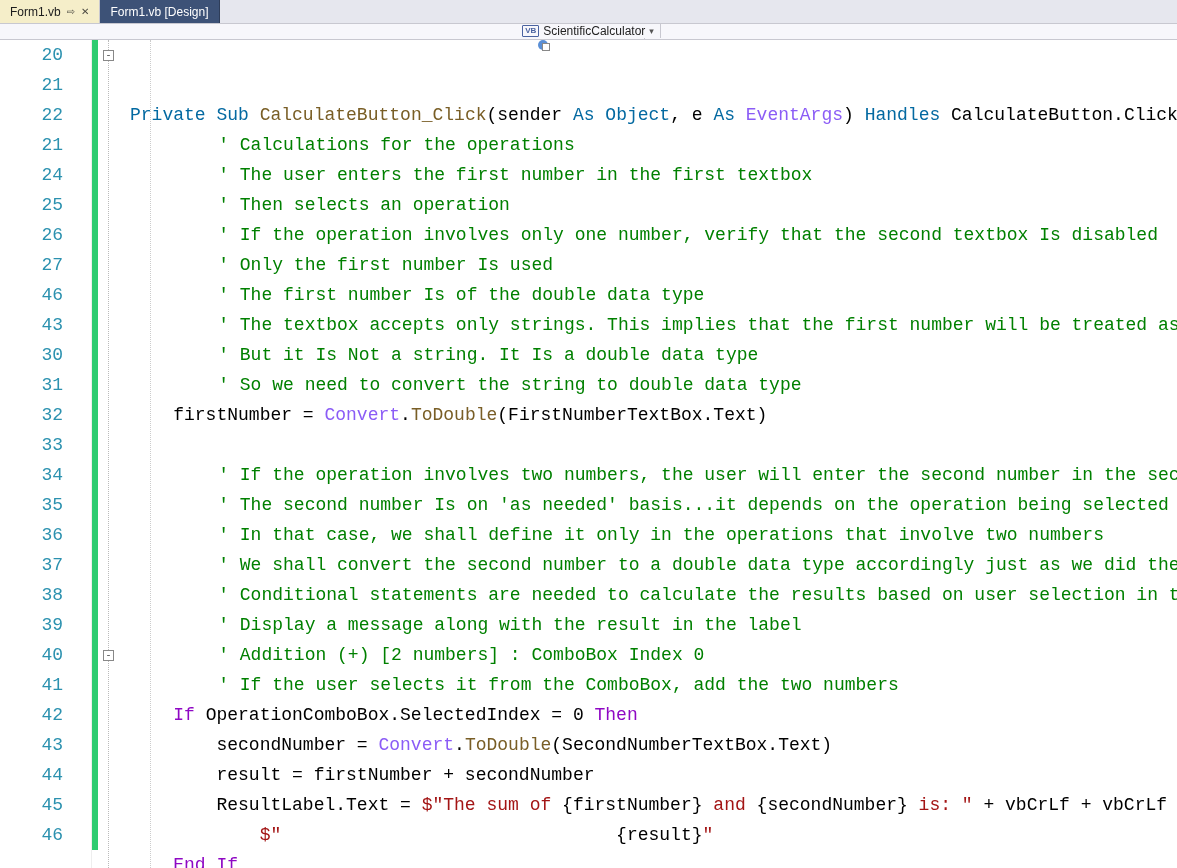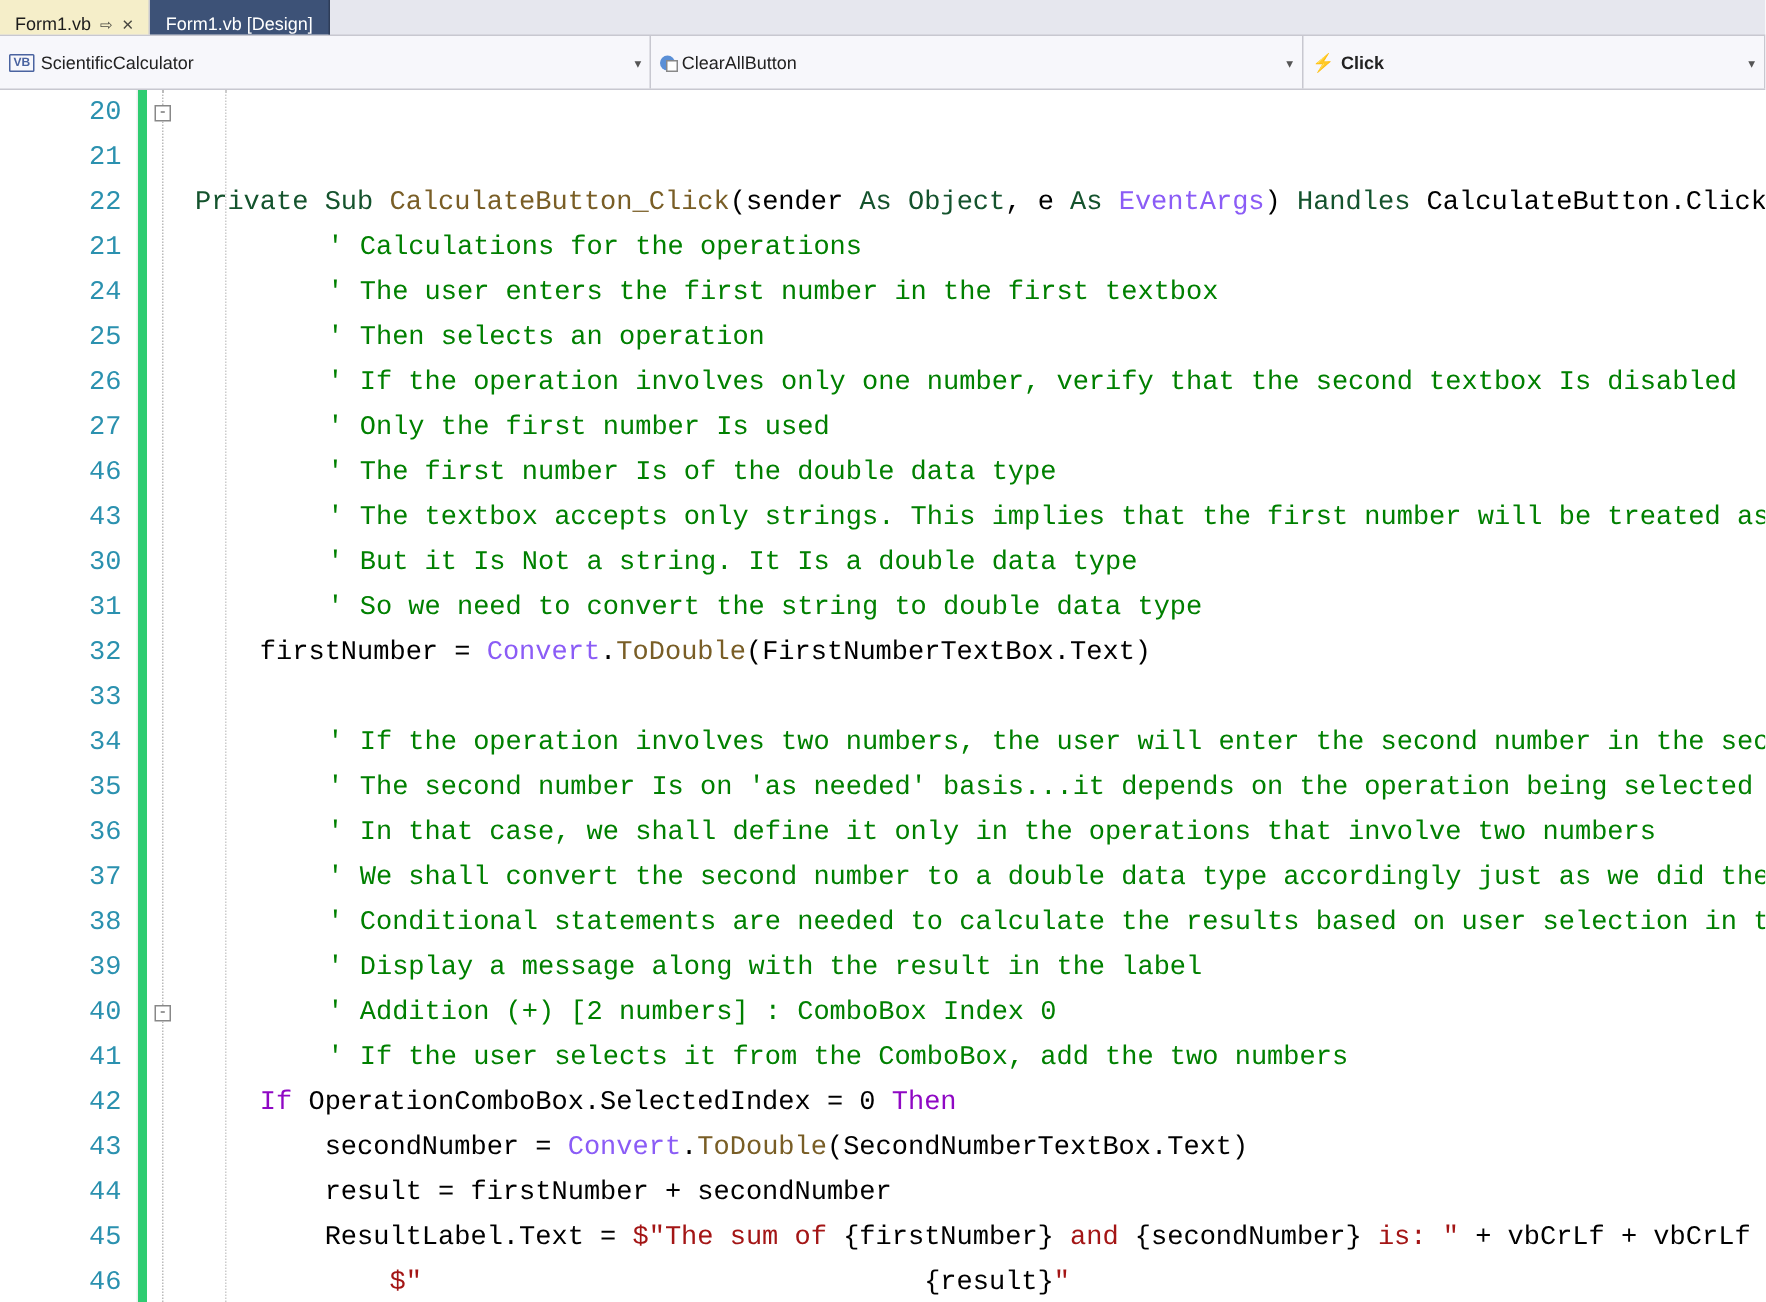--- a/index.html
+++ b/index.html
@@ -16,21 +16,21 @@
   
   .tab-strip {
     display: flex;
     align-items: stretch;
     background: #e6e7ee;
     height: 24px;
     border-bottom: 1px solid #c8c8d0;
   }
   .tab {
     display: flex;
-    align-items: flex-end;
+    align-items: center;
     padding: 0 10px;
     gap: 6px;
     font-size: 12px;
     cursor: pointer;
     color: #fff;
     background: #3d5277;
     border-right: 1px solid #2e3d59;
     height: 100%;
   }
   .tab.active {
@@ -38,21 +38,22 @@
     color: #1c1c1c;
     border-right: 1px solid #c8c8d0;
   }
   .tab .pin, .tab .close { font-size: 10px; opacity: 0.8; }
   
   .nav-bar {
     display: flex;
     align-items: center;
     background: #f7f7fb;
     border-bottom: 1px solid #c8c8d0;
-    height: 36px;
+    height: 16px;
+    flex-direction: column;
   }
   .nav-cell {
     display: flex;
     align-items: center;
     height: 100%;
     border-right: 1px solid #c8c8d0;
     padding: 0 6px;
     gap: 4px;
     font-size: 12px;
     color: #222;
@@ -92,21 +93,21 @@
     font-family: Consolas, "Courier New", monospace;
     font-size: 18px;
     line-height: 30px;
     background: #fff;
   }
   .gutter {
     width: 92px;
     background: #fff;
     text-align: right;
     color: #2b91af;
-    padding-right: 10px;
+    padding-right: 28px;
     border-right: 1px solid #eee;
     user-select: none;
   }
   .gutter div { height: 30px; }
   .change-bar {
     width: 6px;
     background: #fff;
   }
   .change-bar div {
     height: 30px;
@@ -141,21 +142,21 @@
     position: relative;
     overflow: hidden;
   }
   .code .guide {
     position: absolute;
     top: 0; bottom: 0;
     border-left: 1px dotted #ccc;
   }
   .code-lines { position: relative; }
   .code-line { height: 30px; }
-  .kw  { color: #14532d; }
+  .kw  { color: #0369a1; }
   .type{ color: #8b5cf6; }
   .cm  { color: #008000; margin-left: 45px; }
   .str { color: #a31515; }
   .id  { color: #000; }
   .pur { color: #8f08c4; }
   .name{ color: #795e26; }
 </style>
 </head>
 <body>
 

